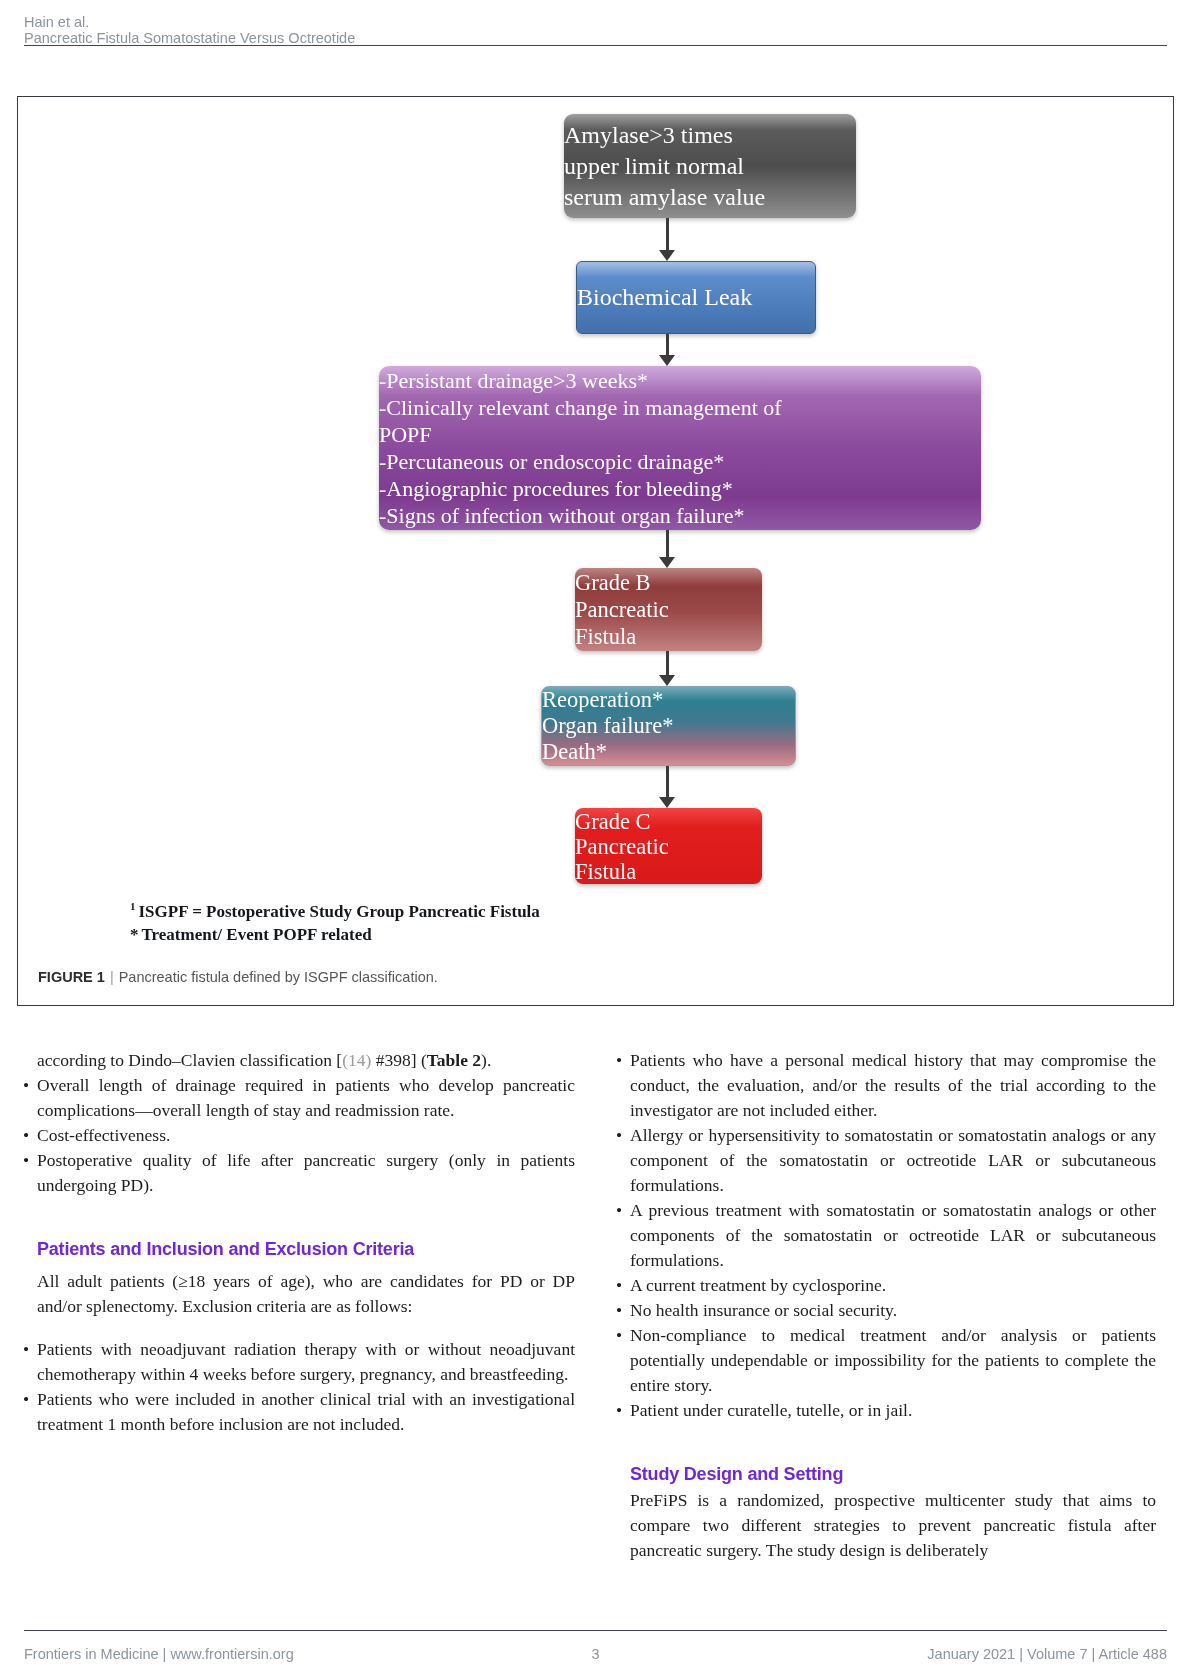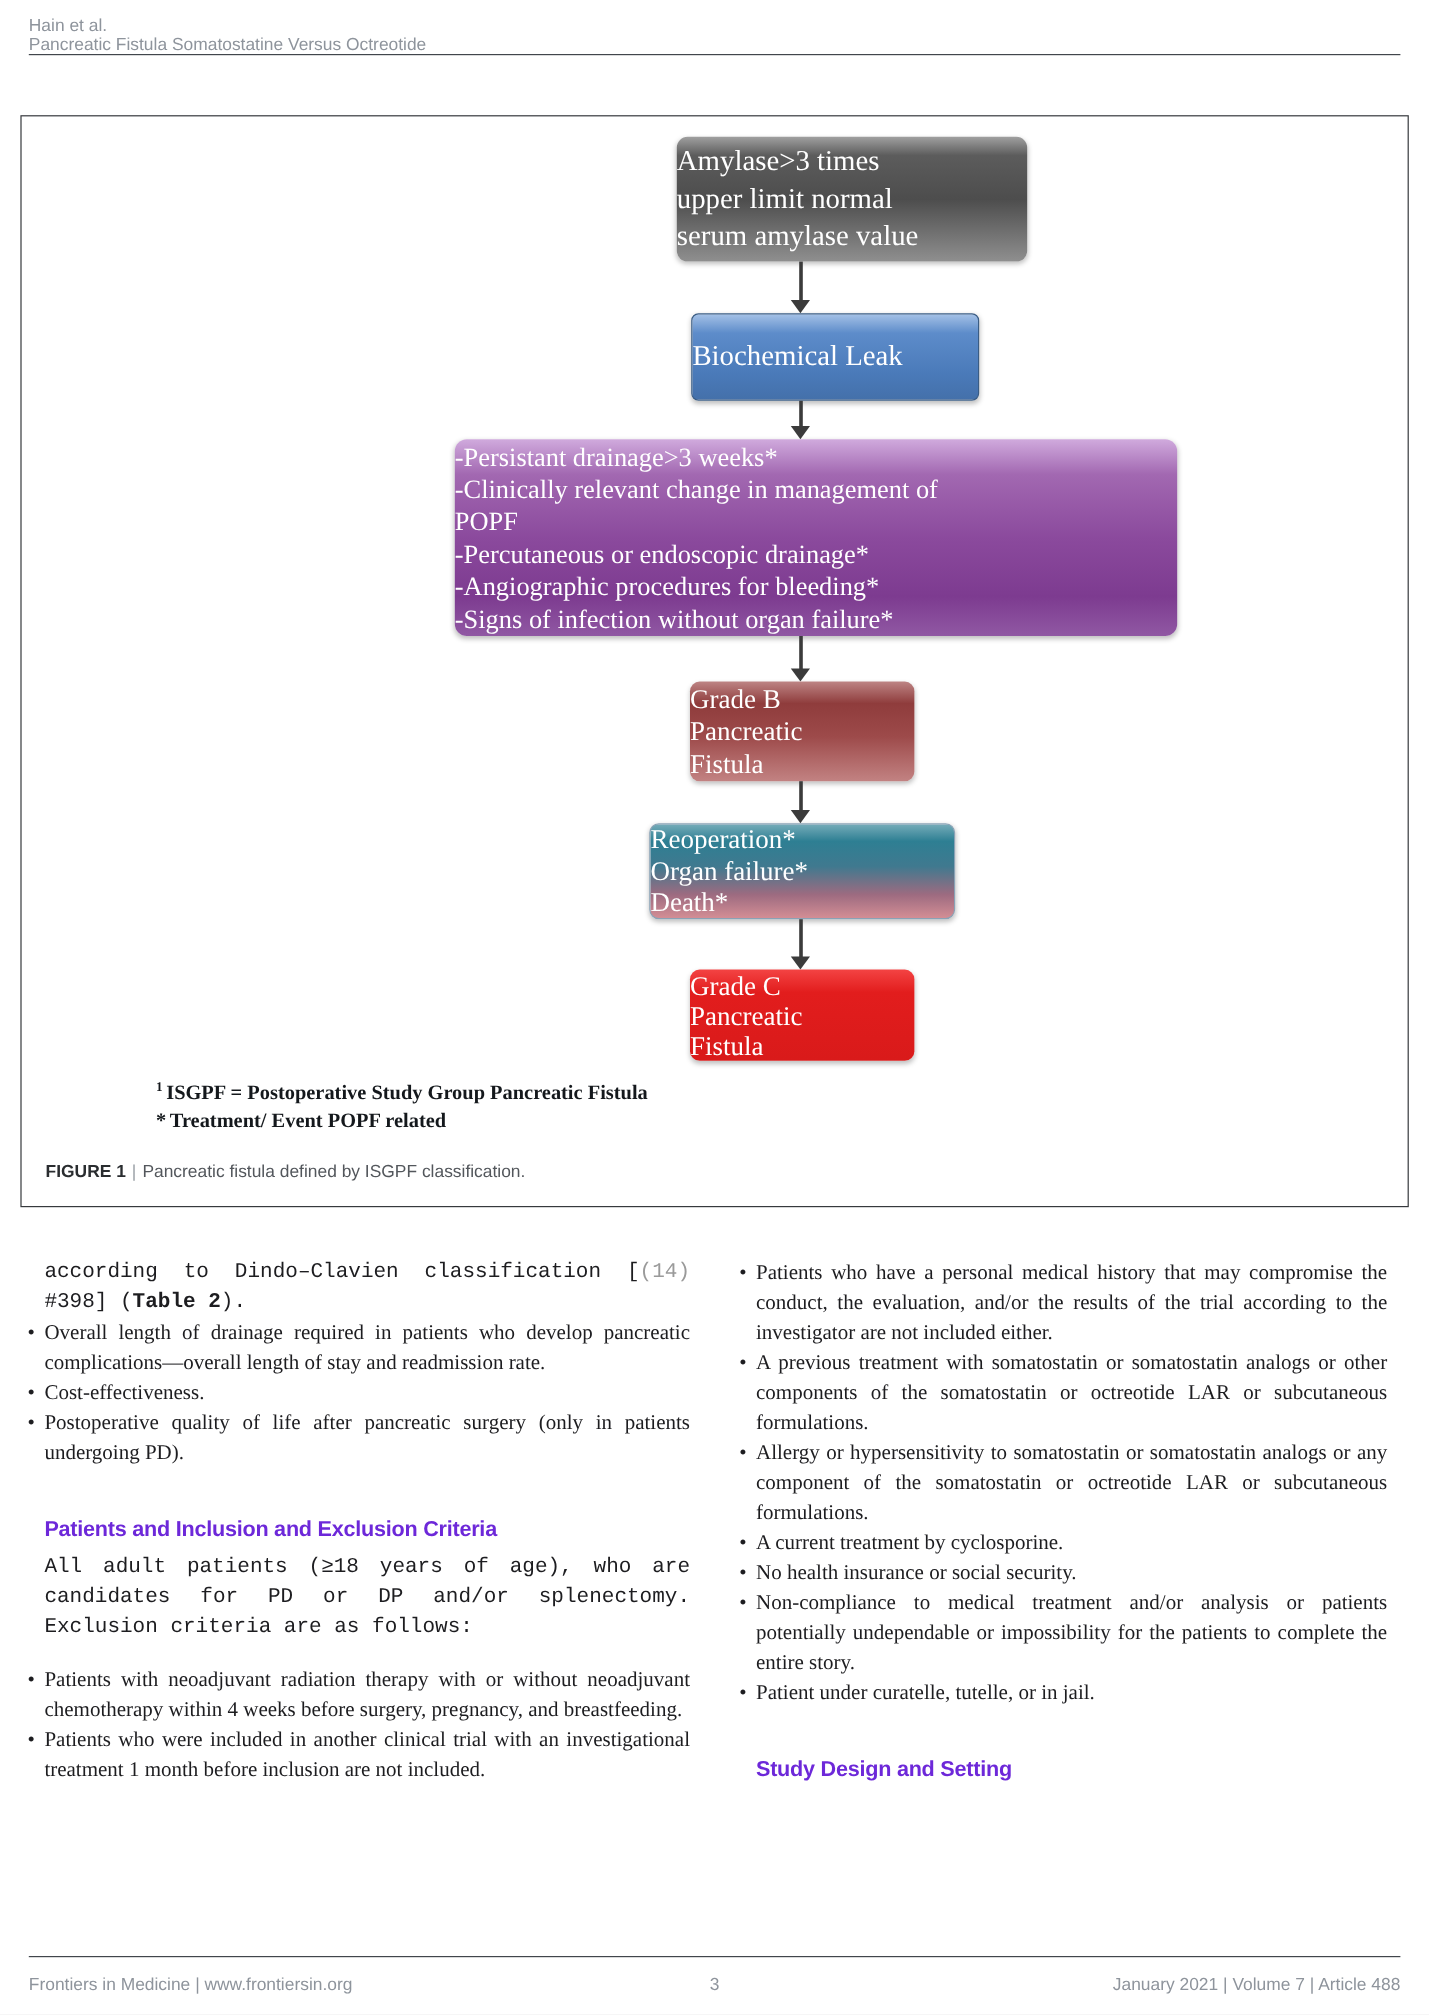--- a/index.html
+++ b/index.html
@@ -115,21 +115,21 @@
   .cap-sep { color: #9aa0a6; margin: 0 5px; }
 
   
   .col {
     position: absolute; top: 1048px;
     font-size: 17.5px; line-height: 25px; color: #1d1d20;
     text-align: justify;
   }
   .col-left  { left: 22px;  width: 553px; }
   .col-right { left: 615px; width: 541px; }
-  .para { margin: 0 0 0 15px; font-family: Liberation Mono, monospace; }
+  .para { margin: 0 0 0 15px; }
   .para.intro { margin-top: 6px; margin-bottom: 18px; }
   ul.bullets { margin: 0; padding-left: 15px; }
   ul.bullets li { list-style: none; position: relative; }
   ul.bullets li::before { content: "\2022"; position: absolute; left: -14px; top: 0; }
   .section-heading {
     font-family: Liberation Sans, sans-serif;
     font-weight: bold; font-size: 18px; line-height: 27px;
     color: #6d28d9; letter-spacing: -0.2px;
     margin: 38px 0 0 15px; text-align: left;
   }
@@ -211,28 +211,29 @@
     <p class="para intro">All adult patients (≥18 years of age), who are candidates for PD or DP and/or splenectomy. Exclusion criteria are as follows:</p>
     <ul class="bullets">
       <li>Patients with neoadjuvant radiation therapy with or without neoadjuvant chemotherapy within 4 weeks before surgery, pregnancy, and breastfeeding.</li>
       <li>Patients who were included in another clinical trial with an investigational treatment 1 month before inclusion are not included.</li>
     </ul>
   </div>
 
   <div class="col col-right">
     <ul class="bullets">
       <li>Patients who have a personal medical history that may compromise the conduct, the evaluation, and/or the results of the trial according to the investigator are not included either.</li>
+      <li>Allergy or hypersensitivity to somatostatin or somatostatin analogs or any component of the somatostatin or octreotide LAR or subcutaneous formulations.</li>
       <li>A previous treatment with somatostatin or somatostatin analogs or other components of the somatostatin or octreotide LAR or subcutaneous formulations.</li>
-      <li>Allergy or hypersensitivity to somatostatin or somatostatin analogs or any component of the somatostatin or octreotide LAR or subcutaneous formulations.</li>
       <li>A current treatment by cyclosporine.</li>
       <li>No health insurance or social security.</li>
       <li>Non-compliance to medical treatment and/or analysis or patients potentially undependable or impossibility for the patients to complete the entire story.</li>
       <li>Patient under curatelle, tutelle, or in jail.</li>
     </ul>
     <h2 class="section-heading">Study Design and Setting</h2>
+    <p class="para">PreFiPS is a randomized, prospective multicenter study that aims to compare two different strategies to prevent pancreatic fistula after pancreatic surgery. The study design is deliberately</p>
   </div>
 
   <div class="rule bottom"></div>
   <div class="pagefooter">
     <span class="fleft">Frontiers in Medicine | www.frontiersin.org</span>
     <span class="fcenter">3</span>
     <span class="fright">January 2021 | Volume 7 | Article 488</span>
   </div>
 
 </div>

